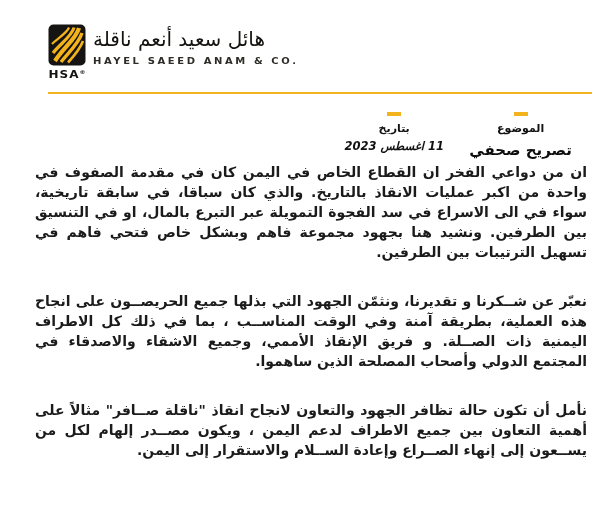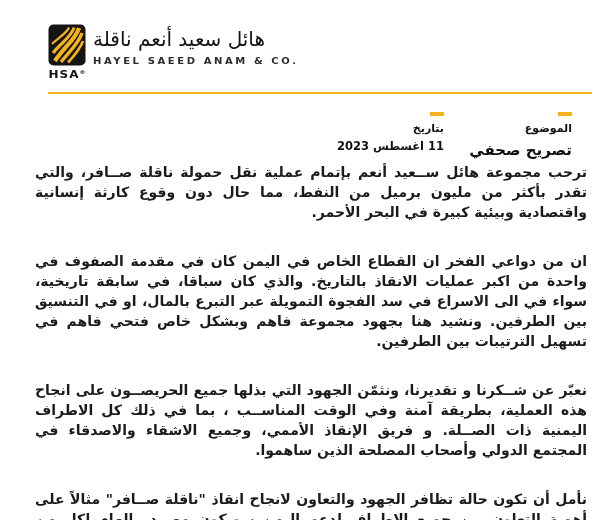--- a/index.html
+++ b/index.html
@@ -33,27 +33,27 @@
   .brand-en{
     direction:ltr;
     margin-top:2px;
     font-size:10px;font-weight:bold;letter-spacing:2.6px;
     color:#2e2c28;white-space:nowrap;
     transform:scaleY(.9);transform-origin:left top;
   }
   
   .rule{position:absolute;top:92px;left:48px;right:8px;height:2px;background:#F2B31C;}
   
-  .meta-block{position:absolute;direction:rtl;text-align:right;}
+  .meta-block{position:absolute;direction:rtl;text-align:center;}
   .meta-subject{top:101px;right:28px;}
   .meta-date{top:101px;right:156px;}
   .dash{display:inline-block;width:14px;height:4px;background:#F2B31C;}
   .meta-label{font-size:11px;font-weight:bold;margin-top:2px;line-height:14px;color:#111;}
   .meta-value-subject{font-size:15px;font-weight:bold;margin-top:5px;line-height:18px;color:#0d0d0d;}
-  .meta-value-date{font-size:11.5px;font-weight:bold;margin-top:3px;line-height:15px;color:#111;}
+  .meta-value-date{font-size:11.5px;font-weight:bold;margin-top:3px;line-height:15px;color:#111;font-style:italic;}
   
   .body-text{
     position:absolute;top:162px;left:35px;right:13px;
     direction:rtl;
   }
   .body-text p{
     margin:0 0 29px 0;
     font-size:14px;font-weight:bold;
     line-height:20px;
     text-align:justify;
@@ -91,19 +91,18 @@
     <div class="meta-value-subject">تصريح صحفي</div>
   </div>
 
   <div class="meta-block meta-date">
     <span class="dash"></span>
     <div class="meta-label">بتاريخ</div>
     <div class="meta-value-date">11 اغسطس 2023</div>
   </div>
 
   <div class="body-text">
-    <p>ترحب مجموعة هائل ســعيد أنعم بإتمام عملية نقل حمولة ناقلة صــافر، والتي تقدر بأكثر من مليون برميل من النفط، مما حال دون وقوع كارثة إنسانية واقتصادية وبيئية كبيرة في البحر الأحمر.</p>
     <p>ان من دواعي الفخر ان القطاع الخاص في اليمن كان في مقدمة الصفوف في واحدة من اكبر عمليات الانقاذ بالتاريخ. والذي كان سباقا، في سابقة تاريخية، سواء في الى الاسراع في سد الفجوة التمويلة عبر التبرع بالمال، او في التنسيق بين الطرفين. ونشيد هنا بجهود مجموعة فاهم وبشكل خاص فتحي فاهم في تسهيل الترتيبات بين الطرفين.</p>
     <p>نعبّر عن شــكرنا و تقديرنا، ونثمّن الجهود التي بذلها جميع الحريصــون على انجاح هذه العملية، بطريقة آمنة وفي الوقت المناســب ، بما في ذلك كل الاطراف اليمنية ذات الصــلة. و فريق الإنقاذ الأممي، وجميع الاشقاء والاصدقاء في المجتمع الدولي وأصحاب المصلحة الذين ساهموا.</p>
     <p>نأمل أن تكون حالة تظافر الجهود والتعاون لانجاح انقاذ "ناقلة صــافر" مثالاً على أهمية التعاون بين جميع الاطراف لدعم اليمن ، ويكون مصــدر إلهام لكل من يســعون إلى إنهاء الصــراع وإعادة الســلام والاستقرار إلى اليمن.</p>
   </div>
 
 </div>
 
 </body></html>

